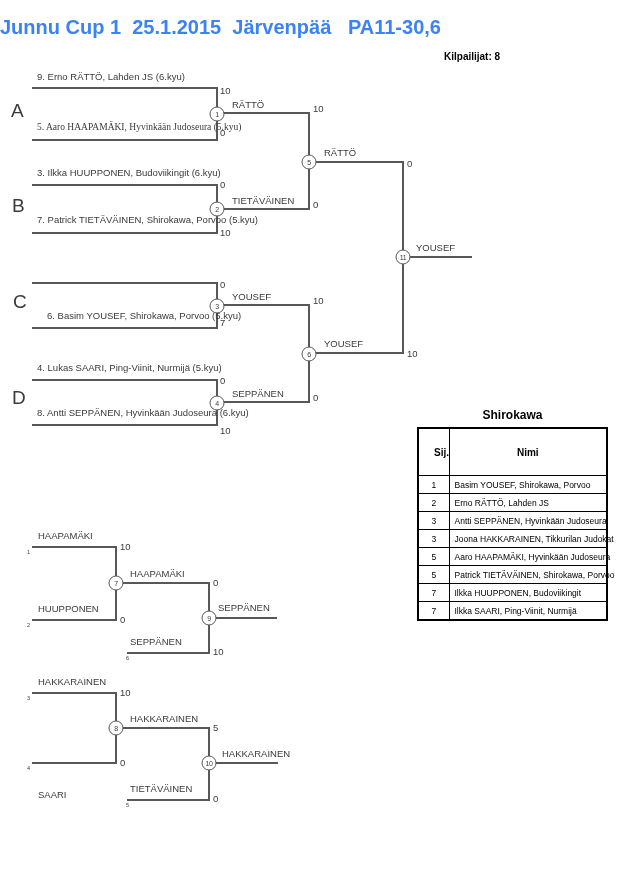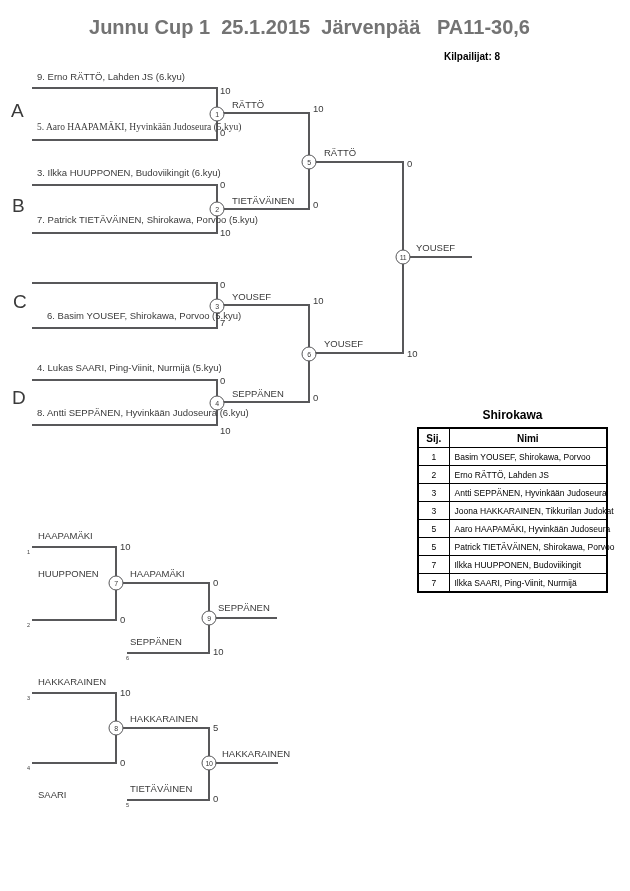--- a/index.html
+++ b/index.html
@@ -1,35 +1,35 @@
 <!DOCTYPE html>
 <html><head>
 <meta charset="utf-8">
 <style>
   html,body{margin:0;padding:0;background:#fff;}
   .page{position:relative;width:630px;height:891px;background:#ffffff;overflow:hidden;
         font-family:"Liberation Sans",sans-serif;color:#333;}
-  .title{position:absolute;left:0;top:16px;width:530px;text-align:right;
-         font-size:20px;font-weight:bold;color:#737373;white-space:pre;}
+  .title{position:absolute;left:0;top:16px;width:530px;text-align:left;
+         font-size:20px;font-weight:bold;color:#3b82f6;white-space:pre;}
   .competitors{position:absolute;left:444px;top:51px;font-size:10px;font-weight:bold;color:#000;}
   .hl{position:absolute;height:2px;background:#58585a;}
   .vl{position:absolute;width:2px;background:#58585a;}
   .pn{position:absolute;font-size:9.5px;white-space:nowrap;color:#3a3a3a;}
   .sc{position:absolute;font-size:9.5px;color:#3a3a3a;}
   .wn{position:absolute;font-size:9.5px;white-space:nowrap;color:#3a3a3a;}
   .sec{position:absolute;font-size:19px;color:#3a3a3a;}
   .seed{position:absolute;font-size:5.5px;color:#3a3a3a;}
   .mc{position:absolute;width:13px;height:13px;border:1.5px solid #58585a;border-radius:50%;
       background:#fff;display:flex;align-items:center;justify-content:center;
       font-size:7px;color:#3a3a3a;transform:translate(-50%,-50%);letter-spacing:-0.5px;}
   .rtitle{position:absolute;left:417px;top:408px;width:191px;text-align:center;
           font-size:12px;font-weight:bold;color:#000;}
   .results{position:absolute;left:417px;top:427px;width:191px;border:2px solid #000;
            border-collapse:collapse;table-layout:fixed;background:#fff;color:#000;}
-  .results th{font-size:10px;font-weight:bold;text-align:center;border:1px solid #000;height:16px;padding:1px;margin-top:16px;}
+  .results th{font-size:10px;font-weight:bold;text-align:center;border:1px solid #000;height:16px;padding:15px;margin-top:16px;}
   .results td{font-size:8.5px;border:1px solid #000;height:17px;white-space:nowrap;padding:0;}
   .results td.rank{text-align:center;}
   .results td.name{padding-left:5px;}
 </style>
 </head>
 <body>
 
 <div class="page">
 
   <div class="title">Junnu Cup 1  25.1.2015  Järvenpää   PA11-30,6</div>
@@ -158,21 +158,21 @@
   <div class="hl" style="left:32px;top:619px;width:85px;"></div>
   <div class="vl" style="left:115px;top:546px;height:75px;"></div>
   <div class="hl" style="left:116px;top:582px;width:94px;"></div>
   <div class="hl" style="left:127px;top:652px;width:83px;"></div>
   <div class="vl" style="left:208px;top:582px;height:72px;"></div>
   <div class="hl" style="left:209px;top:617px;width:68px;"></div>
 
   <div class="pn" style="left:38px;top:530px;">HAAPAMÄKI</div>
   <div class="sc" style="left:120px;top:541px;">10</div>
   <div class="seed" style="left:27px;top:549px;">1</div>
-  <div class="pn" style="left:38px;top:568px;">HUUPPONEN</div>
+  <div class="pn" style="left:38px;top:603px;">HUUPPONEN</div>
   <div class="sc" style="left:120px;top:614px;">0</div>
   <div class="seed" style="left:27px;top:622px;">2</div>
   <div class="wn" style="left:130px;top:568px;">HAAPAMÄKI</div>
   <div class="sc" style="left:213px;top:577px;">0</div>
   <div class="pn" style="left:130px;top:636px;">SEPPÄNEN</div>
   <div class="sc" style="left:213px;top:646px;">10</div>
   <div class="seed" style="left:126px;top:655px;">6</div>
   <div class="wn" style="left:218px;top:602px;">SEPPÄNEN</div>
   <div class="mc" style="left:116px;top:583px;">7</div>
   <div class="mc" style="left:209px;top:618px;">9</div>

